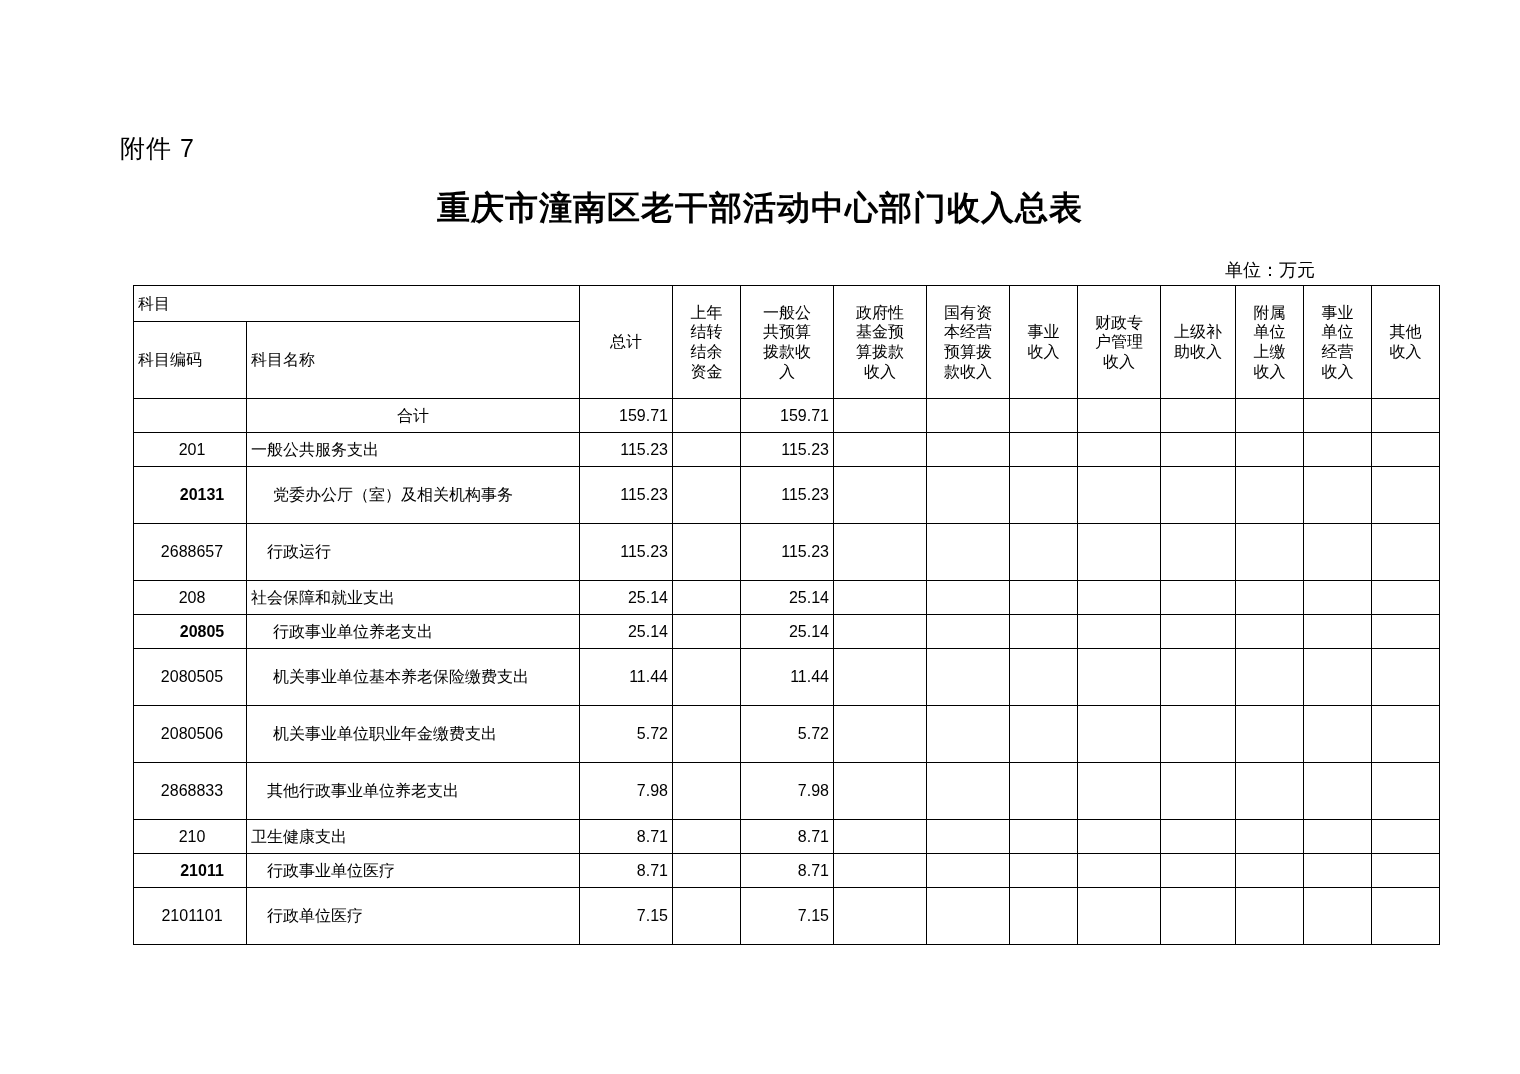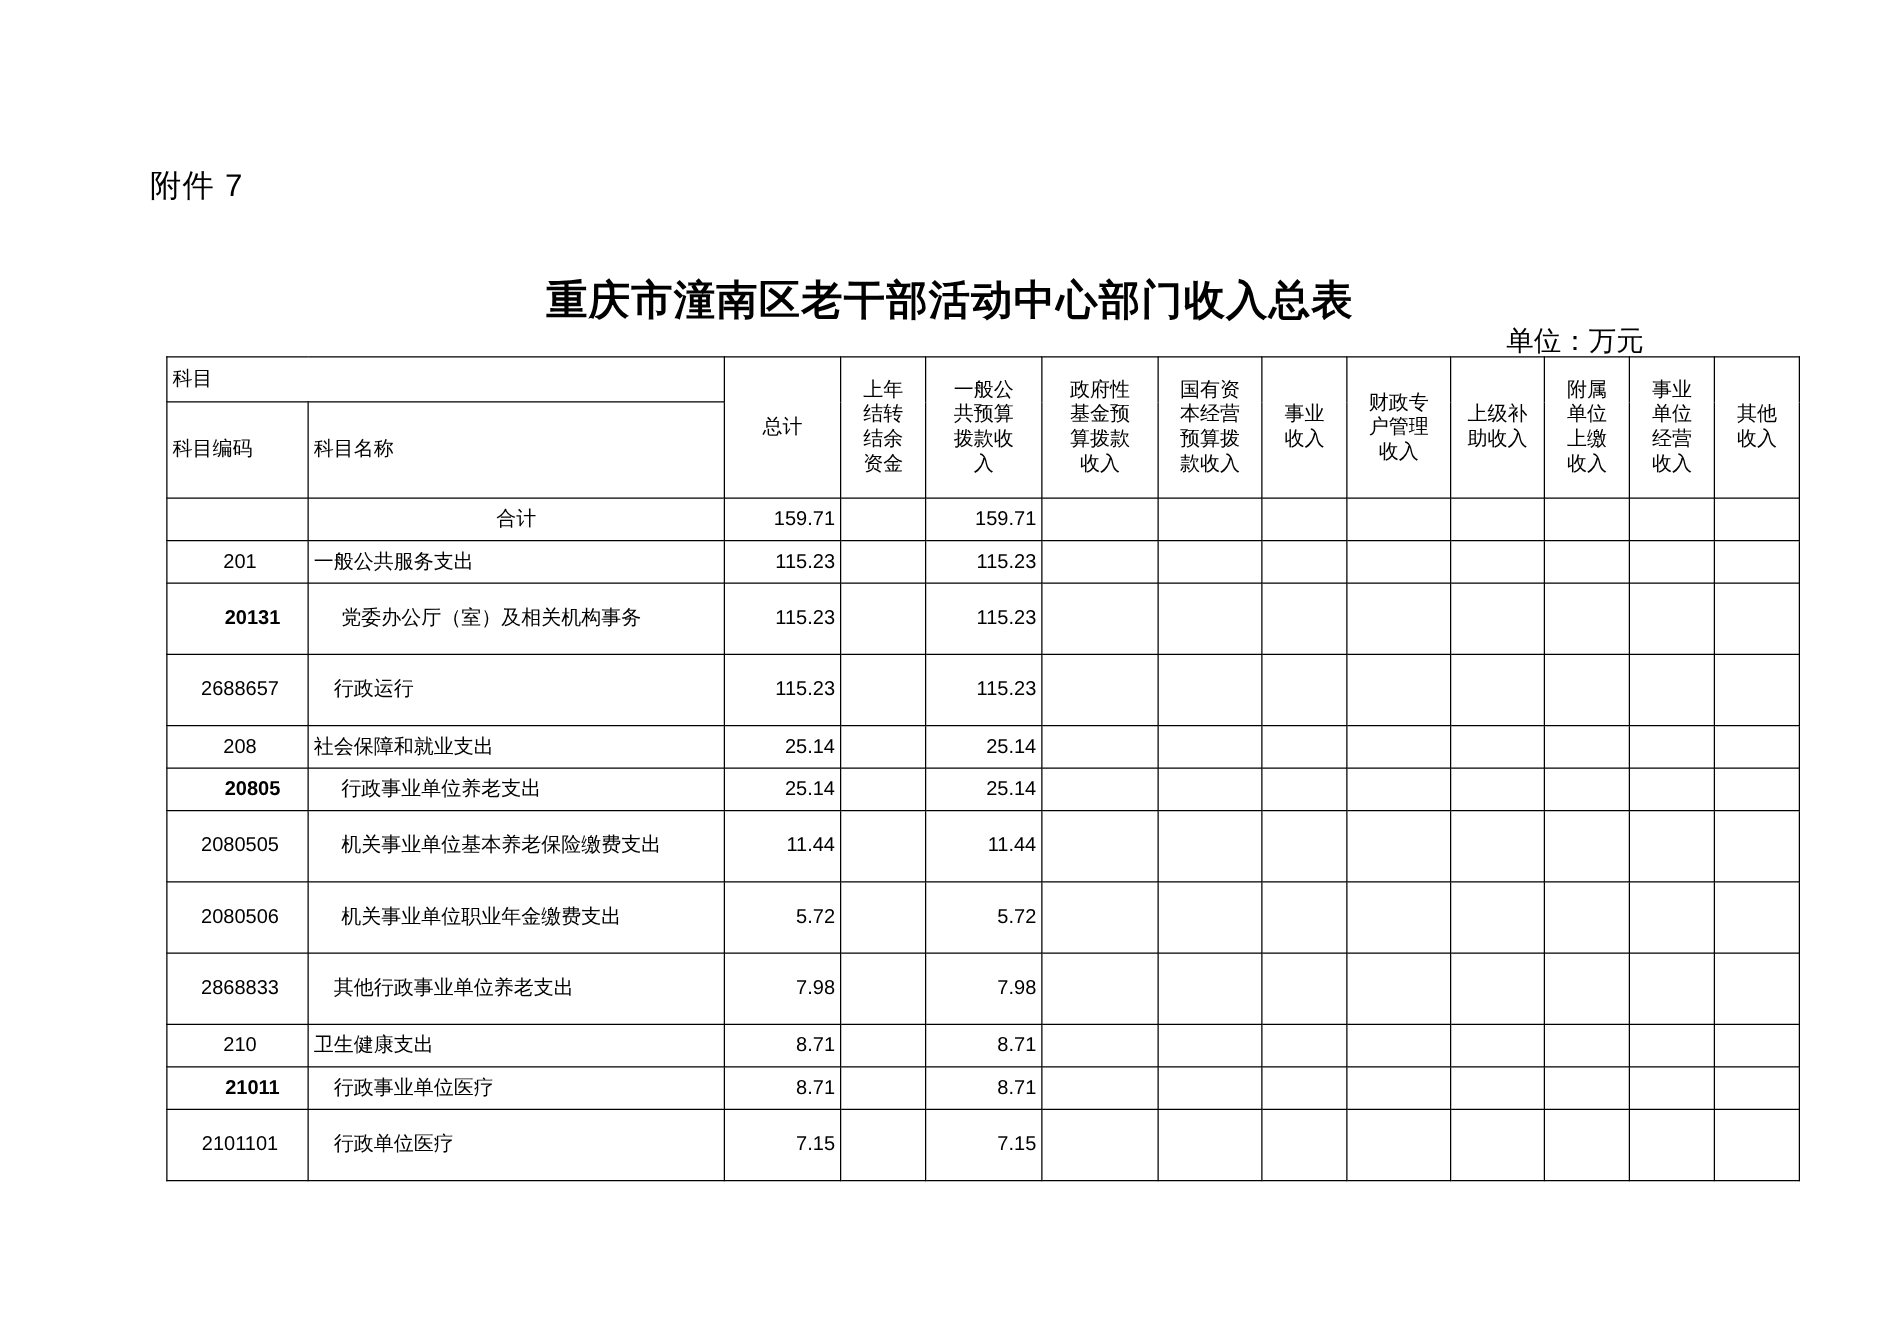--- a/index.html
+++ b/index.html
@@ -32,27 +32,26 @@
   .doc-title {
     position: absolute;
     left: 0;
     right: 0;
     top: 186px;
     text-align: center;
     font-size: 33px;
     font-weight: bold;
     font-family: "Liberation Sans", sans-serif;
     letter-spacing: 1px;
-    margin-top: 32px;
   }
   .unit-note {
     position: absolute;
     right: 205px;
     top: 258px;
-    font-size: 22px;
+    font-size: 18px;
     font-family: "Liberation Sans", sans-serif;
   }
   table.main {
     position: absolute;
     left: 133px;
     top: 285px;
     border-collapse: collapse;
     table-layout: fixed;
     width: 1253px;
     font-family: "Liberation Sans", sans-serif;

